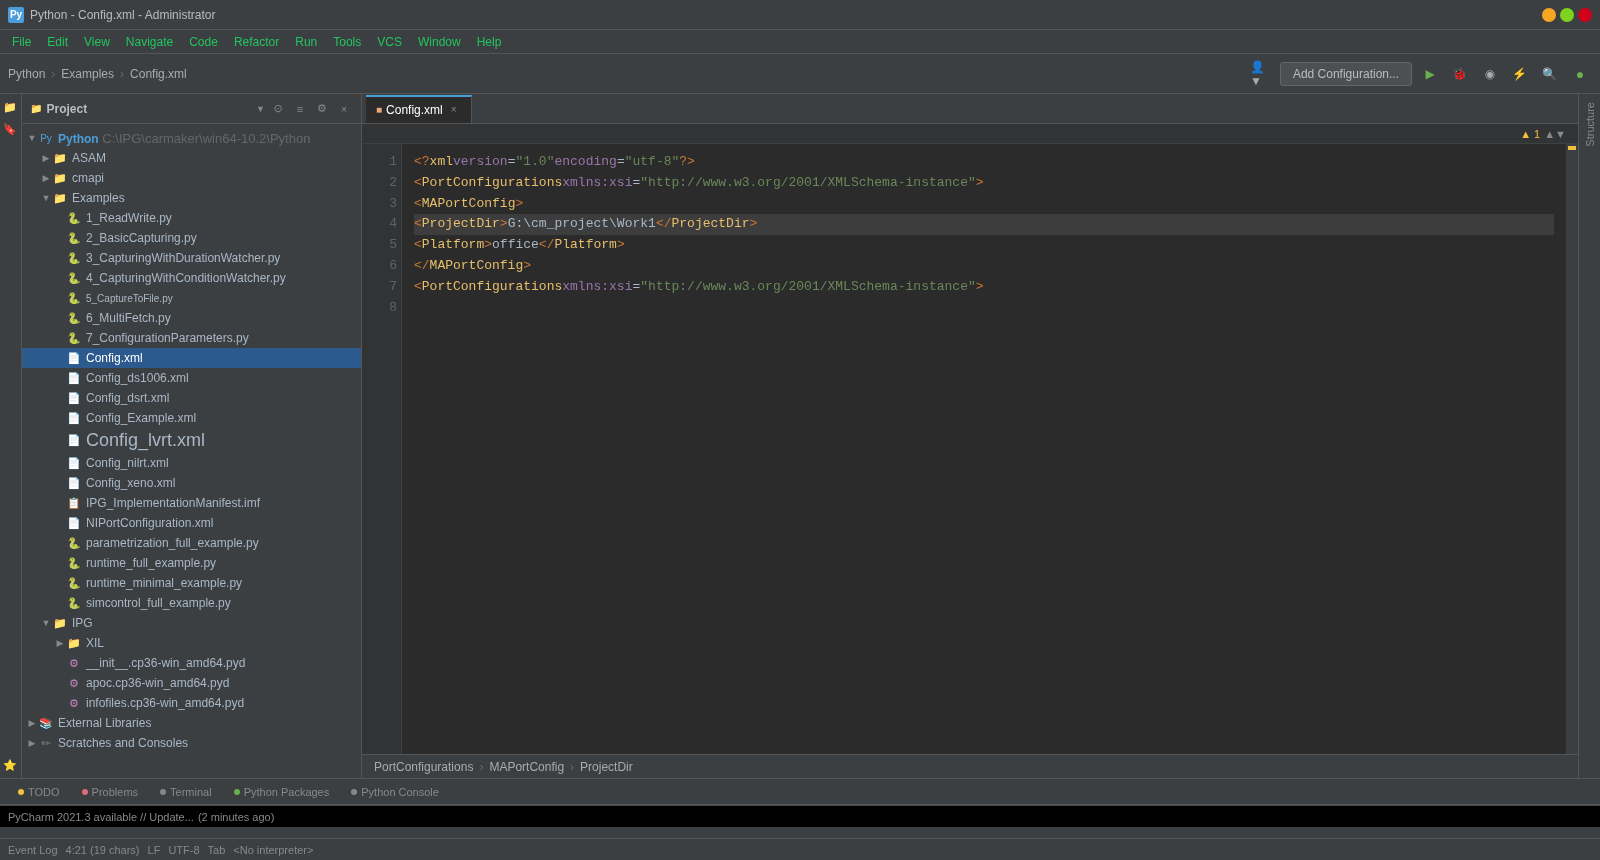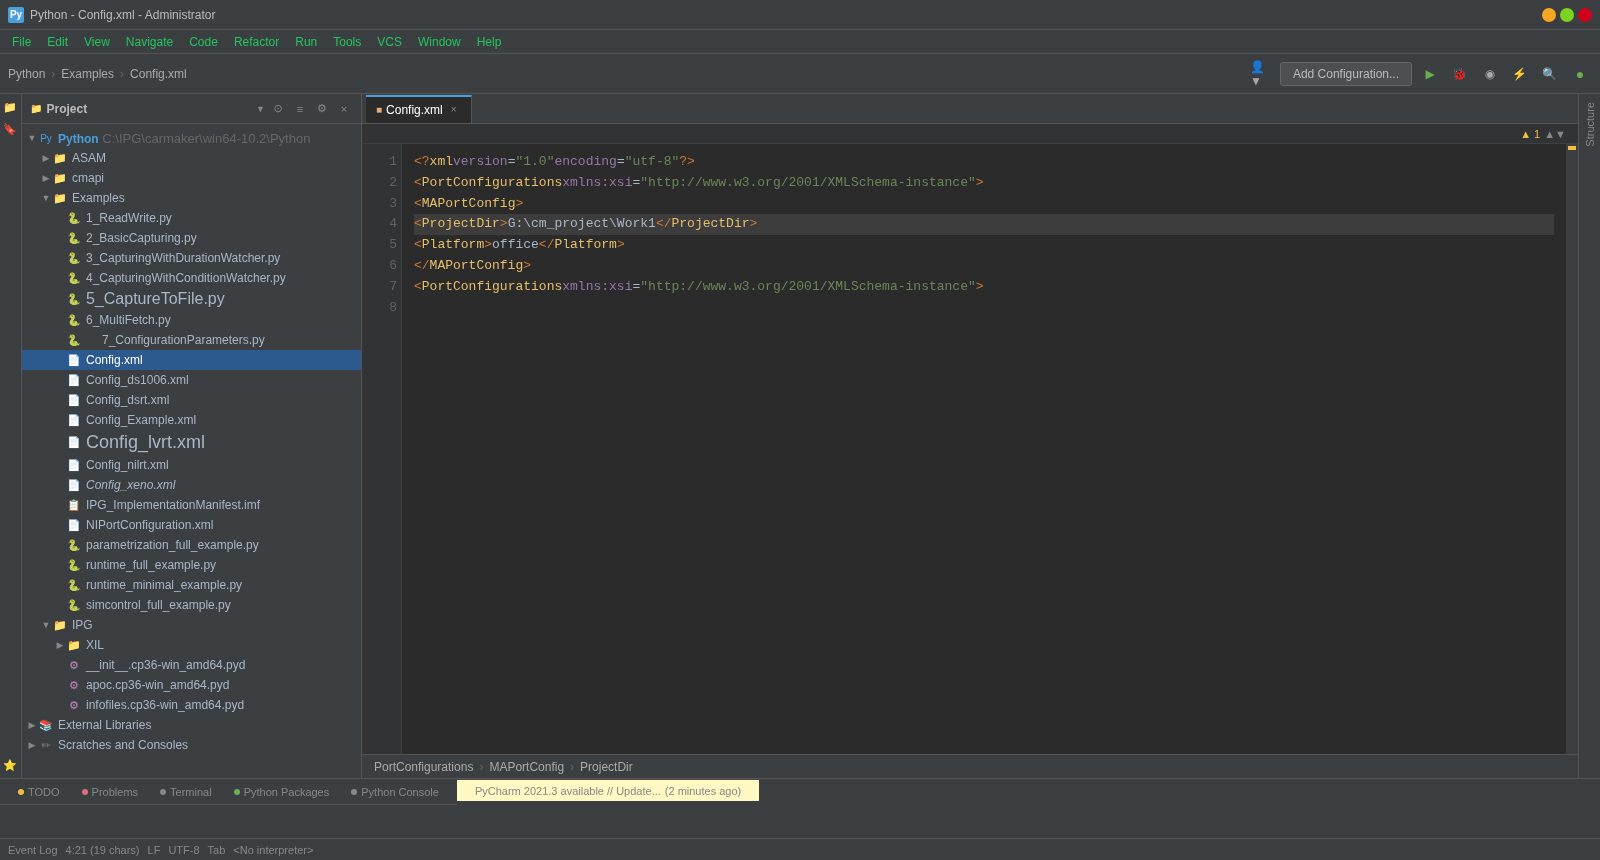--- a/index.html
+++ b/index.html
@@ -339,21 +339,21 @@
       flex-shrink: 0;
     }
     .bc-sep { color: #666; margin: 0 2px; }
 
     
     #bottom-panel {
       height: 60px;
       background: #3c3f41;
       border-top: 1px solid #555;
       display: flex;
-      flex-direction: row;
+      flex-direction: column;
       flex-shrink: 0;
     }
     #bottom-tabs {
       height: 26px;
       display: flex;
       align-items: center;
       padding: 0 8px;
       gap: 2px;
       border-bottom: 1px solid #555;
     }
@@ -407,24 +407,24 @@
       background: #3c3f41;
       border-left: 1px solid #555;
       display: flex;
       flex-direction: column;
       align-items: center;
       flex-shrink: 0;
     }
 
     .update-bar {
       height: 22px;
-      background: #fef9c3;
-      display: flex;
-      align-items: center;
-      padding: 0 18px;
+      background: #000000;
+      display: flex;
+      align-items: center;
+      padding: 0 8px;
       gap: 4px;
       font-size: 11px;
       color: #888;
       border-top: 1px solid #4a4a4a;
     }
     .update-text { color: #888; }
 
     .pyd-color { color: #c586c0; }
   </style>
 </head>
@@ -558,37 +558,37 @@
             <span class="py-icon">🐍</span>
           </span>
           <span style="font-size: 12px;">4_CapturingWithConditionWatcher.py</span>
         </div>
         <div class="tree-item">
           <span class="indent" style="width: 28px; display: inline-block; flex-shrink: 0;"></span>
           <span class="arrow"></span>
           <span class="file-icon">
             <span class="py-icon">🐍</span>
           </span>
-          <span style="font-size: 16px;">5_CaptureToFile.py</span>
+          <span style="font-size: 10px;">5_CaptureToFile.py</span>
         </div>
         <div class="tree-item">
           <span class="indent" style="width: 28px; display: inline-block; flex-shrink: 0;"></span>
           <span class="arrow"></span>
           <span class="file-icon">
             <span class="py-icon">🐍</span>
           </span>
           <span style="font-size: 12px;">6_MultiFetch.py</span>
         </div>
         <div class="tree-item">
           <span class="indent" style="width: 28px; display: inline-block; flex-shrink: 0;"></span>
           <span class="arrow"></span>
           <span class="file-icon">
             <span class="py-icon">🐍</span>
           </span>
-          <span style="font-size: 12px; margin-left: 16px;">7_ConfigurationParameters.py</span>
+          <span style="font-size: 12px;">7_ConfigurationParameters.py</span>
         </div>
         <div class="tree-item selected">
           <span class="indent" style="width: 28px; display: inline-block; flex-shrink: 0;"></span>
           <span class="arrow"></span>
           <span class="file-icon">
             <span class="xml-icon">📄</span>
           </span>
           <span style="font-size: 12px;">Config.xml</span>
         </div>
         <div class="tree-item">
@@ -630,21 +630,21 @@
             <span class="xml-icon">📄</span>
           </span>
           <span style="font-size: 12px;">Config_nilrt.xml</span>
         </div>
         <div class="tree-item">
           <span class="indent" style="width: 28px; display: inline-block; flex-shrink: 0;"></span>
           <span class="arrow"></span>
           <span class="file-icon">
             <span class="xml-icon">📄</span>
           </span>
-          <span style="font-size: 12px; font-style: italic;">Config_xeno.xml</span>
+          <span style="font-size: 12px;">Config_xeno.xml</span>
         </div>
         <div class="tree-item">
           <span class="indent" style="width: 28px; display: inline-block; flex-shrink: 0;"></span>
           <span class="arrow"></span>
           <span class="file-icon">
             <span class="imf-icon">📋</span>
           </span>
           <span style="font-size: 12px;">IPG_ImplementationManifest.imf</span>
         </div>
         <div class="tree-item">

